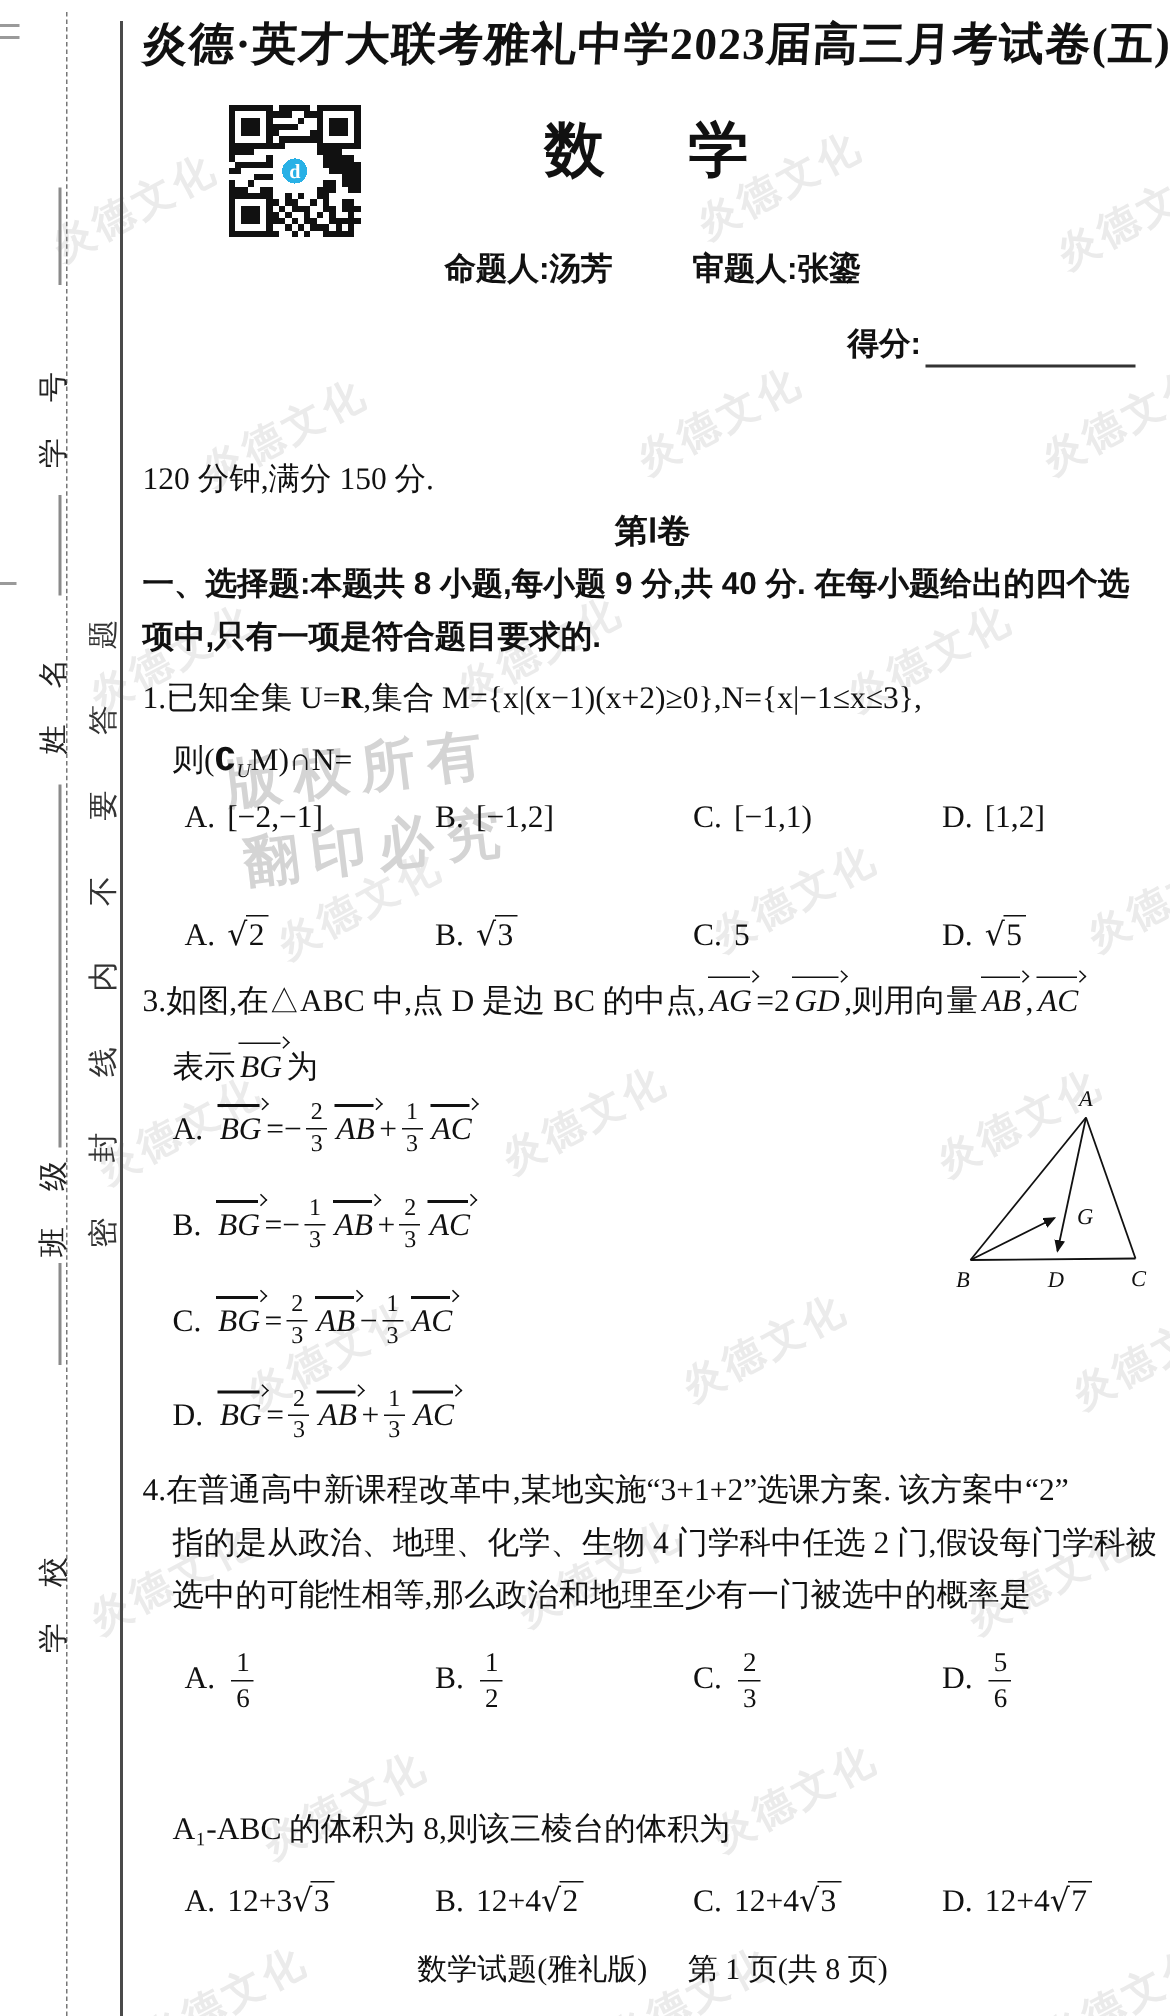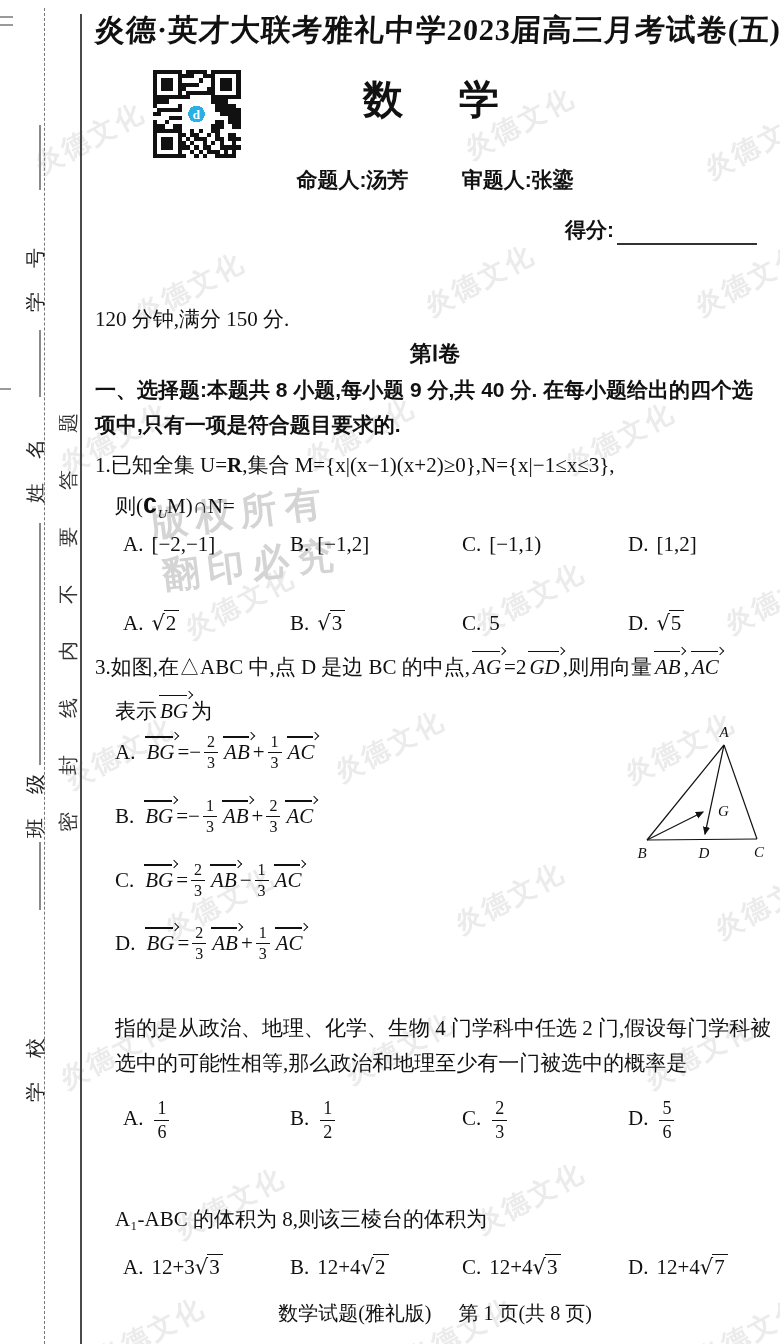--- a/index.html
+++ b/index.html
@@ -410,20 +410,21 @@
       <g font-size="15" font-style="italic" fill="#111">
         <text x="94" y="22" text-anchor="middle">A</text>
         <text x="12" y="143" text-anchor="middle">B</text>
         <text x="129" y="142" text-anchor="middle">C</text>
         <text x="74" y="143" text-anchor="middle">D</text>
         <text x="88" y="101">G</text>
       </g>
     </svg>
   </div>
 
+  <div class="line" style="left:0;top:980px">4.在普通高中新课程改革中,某地实施“3+1+2”选课方案. 该方案中“2”</div>
   <div class="line" style="left:20px;top:1015px">指的是从政治、地理、化学、生物 4 门学科中任选 2 门,假设每门学科被</div>
   <div class="line" style="left:20px;top:1050px">选中的可能性相等,那么政治和地理至少有一门被选中的概率是</div>
   <div class="optrow" style="top:1098px">
     <span class="colA"><span class="olabel">A.</span><span class="frac bigfrac">
           <span class="fn">1</span>
           <span class="fd">6</span>
         </span></span>
     <span class="colB"><span class="olabel">B.</span><span class="frac bigfrac">
           <span class="fn">1</span>
           <span class="fd">2</span>

